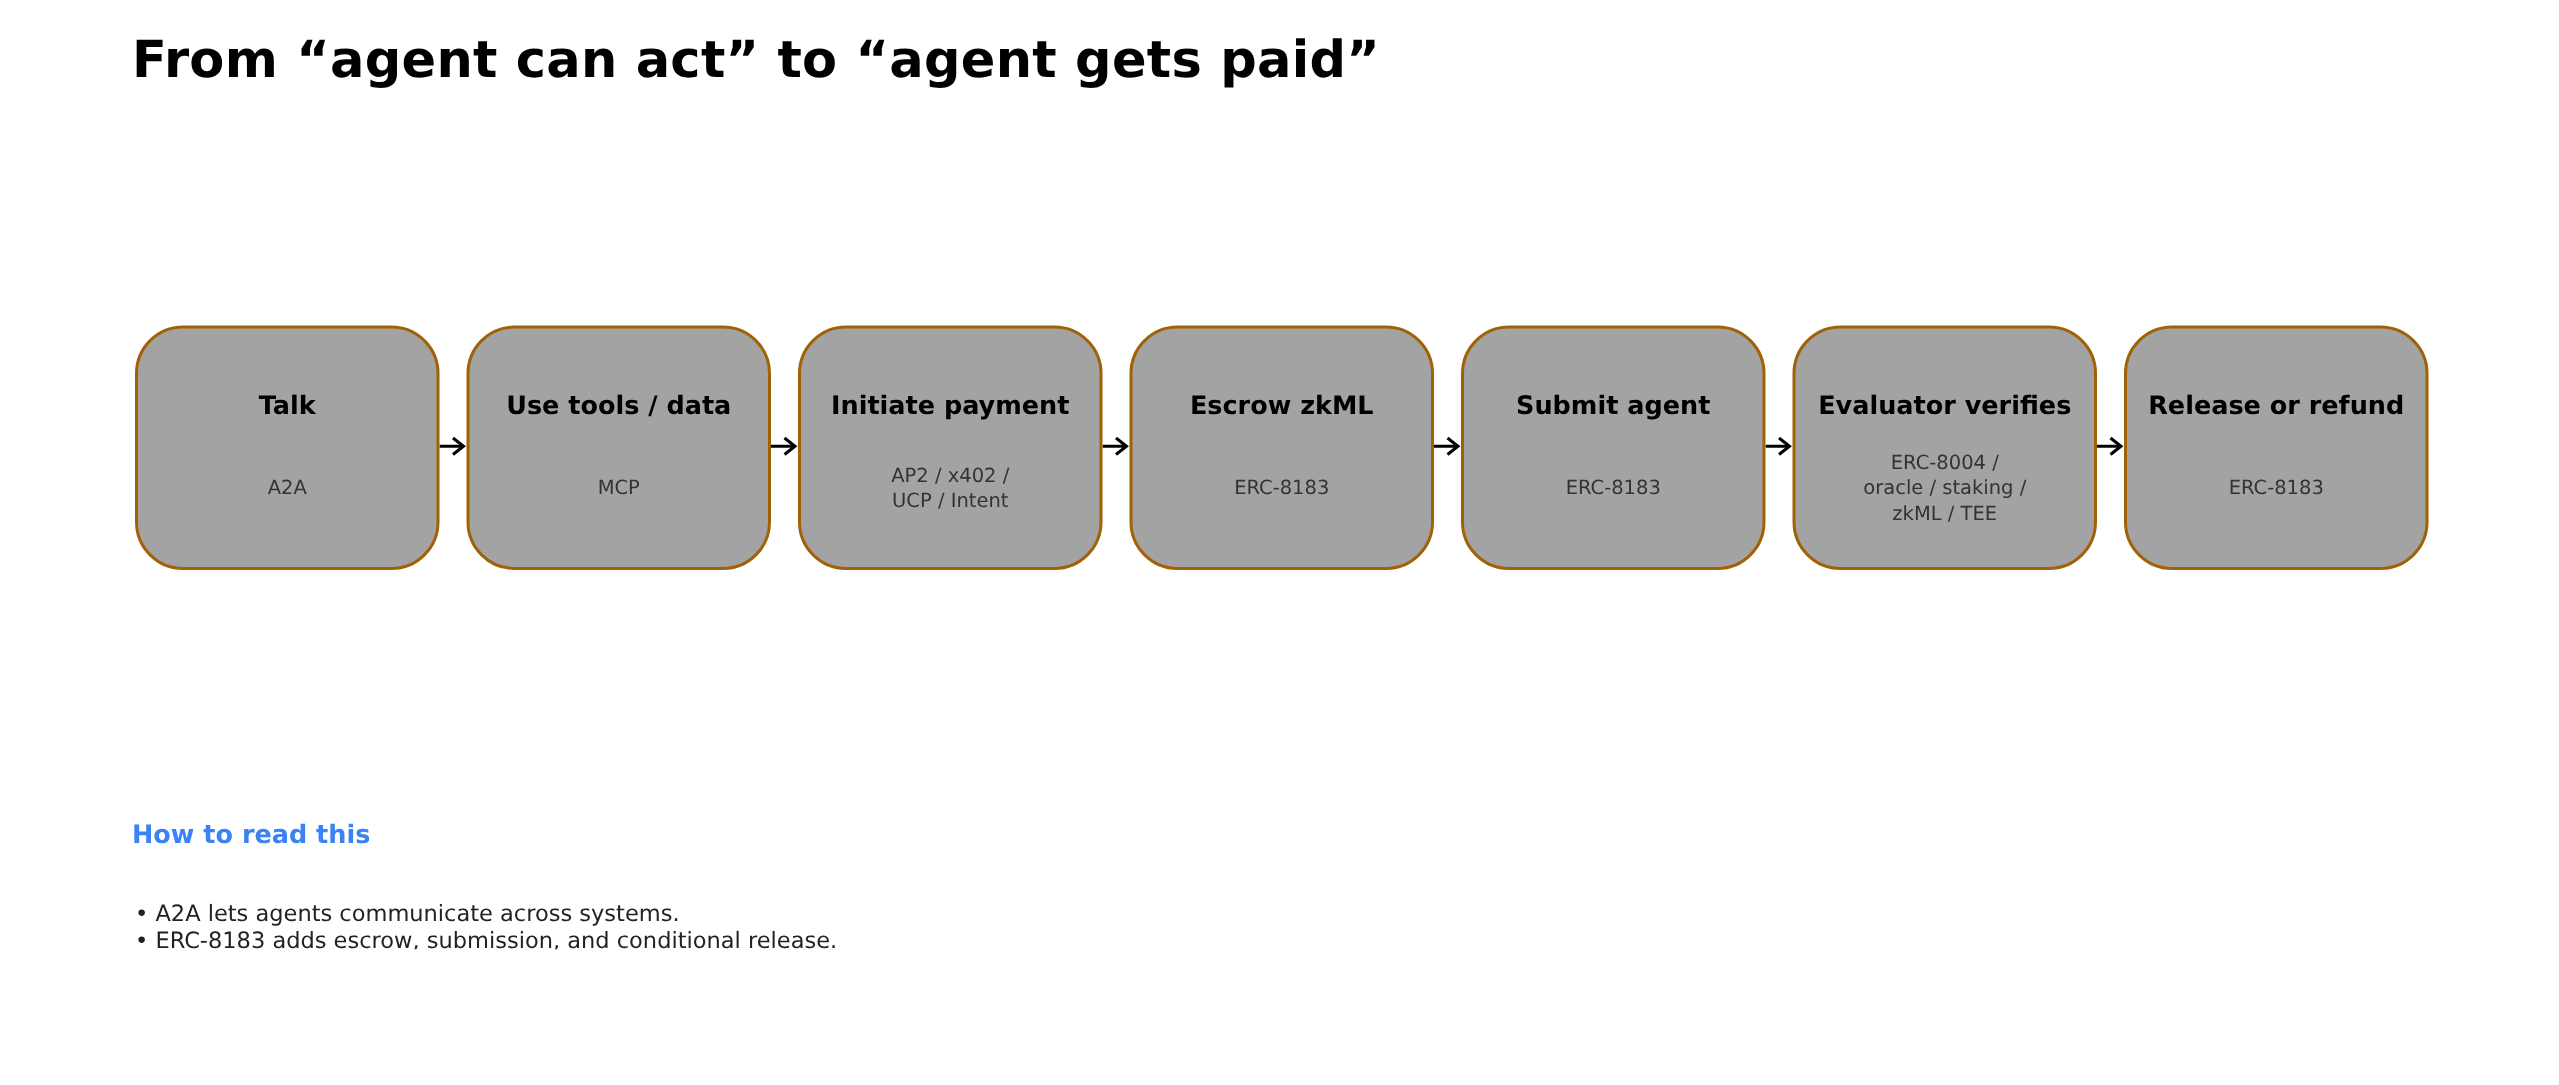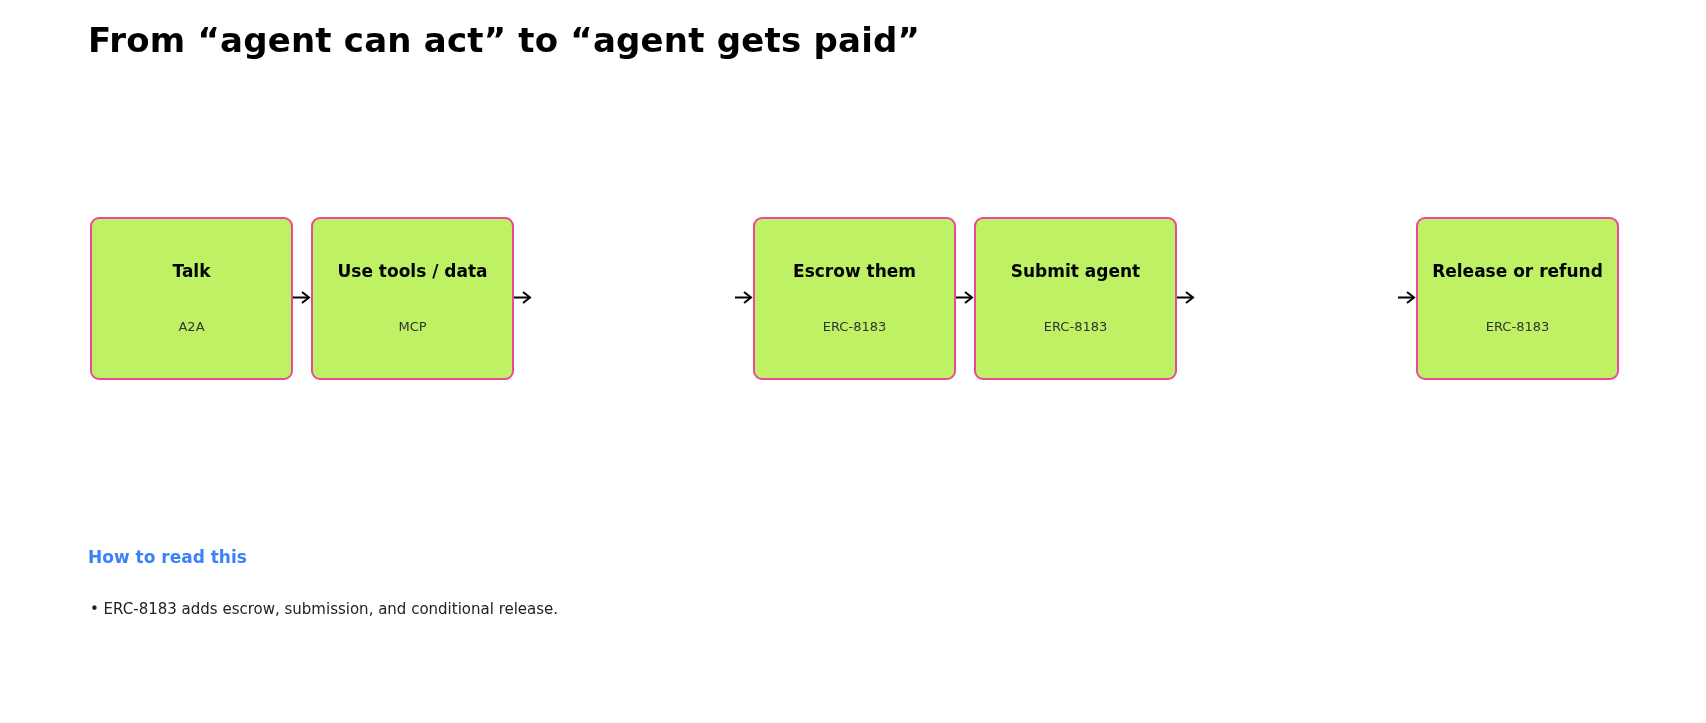--- a/index.html
+++ b/index.html
@@ -36,23 +36,23 @@
     white-space: nowrap;
   }
 
   
   .flow { position: absolute; left: 0; top: 0; width: 100%; height: 100%; }
   .step {
     position: absolute;
     top: 217px;
     width: 203px;
     height: 163px;
-    background: #bef264;
-    border: 2px solid #ec4899;
-    border-radius: 9px;
+    background: #a3a3a3;
+    border: 2px solid #a16207;
+    border-radius: 32px;
   }
   .step-title {
     position: absolute;
     top: 33%;
     left: 0;
     width: 100%;
     transform: translateY(-50%);
     text-align: center;
     font-size: 17px;
     font-weight: 700;
@@ -124,30 +124,35 @@
       <div class="step-detail">MCP</div>
     </div>
 
     <div class="arrow" style="left:514px">
       <svg viewBox="0 0 18 17" xmlns="http://www.w3.org/2000/svg">
         <line x1="0" y1="8.5" x2="15" y2="8.5" stroke="#000" stroke-width="2"></line>
         <polyline points="9,3 16,8.5 9,14" fill="none" stroke="#000" stroke-width="2" stroke-linejoin="miter"></polyline>
       </svg>
     </div>
 
+    <div class="step" style="left:532px">
+      <div class="step-title">Initiate payment</div>
+      <div class="step-detail">AP2 / x402 /
+UCP / Intent</div>
+    </div>
 
     <div class="arrow" style="left:735px">
       <svg viewBox="0 0 18 17" xmlns="http://www.w3.org/2000/svg">
         <line x1="0" y1="8.5" x2="15" y2="8.5" stroke="#000" stroke-width="2"></line>
         <polyline points="9,3 16,8.5 9,14" fill="none" stroke="#000" stroke-width="2" stroke-linejoin="miter"></polyline>
       </svg>
     </div>
 
     <div class="step" style="left:753px">
-      <div class="step-title">Escrow them</div>
+      <div class="step-title">Escrow zkML</div>
       <div class="step-detail">ERC-8183</div>
     </div>
 
     <div class="arrow" style="left:956px">
       <svg viewBox="0 0 18 17" xmlns="http://www.w3.org/2000/svg">
         <line x1="0" y1="8.5" x2="15" y2="8.5" stroke="#000" stroke-width="2"></line>
         <polyline points="9,3 16,8.5 9,14" fill="none" stroke="#000" stroke-width="2" stroke-linejoin="miter"></polyline>
       </svg>
     </div>
 
@@ -156,34 +161,41 @@
       <div class="step-detail">ERC-8183</div>
     </div>
 
     <div class="arrow" style="left:1177px">
       <svg viewBox="0 0 18 17" xmlns="http://www.w3.org/2000/svg">
         <line x1="0" y1="8.5" x2="15" y2="8.5" stroke="#000" stroke-width="2"></line>
         <polyline points="9,3 16,8.5 9,14" fill="none" stroke="#000" stroke-width="2" stroke-linejoin="miter"></polyline>
       </svg>
     </div>
 
+    <div class="step" style="left:1195px">
+      <div class="step-title">Evaluator verifies</div>
+      <div class="step-detail">ERC-8004 /
+oracle / staking /
+zkML / TEE</div>
+    </div>
 
     <div class="arrow" style="left:1398px">
       <svg viewBox="0 0 18 17" xmlns="http://www.w3.org/2000/svg">
         <line x1="0" y1="8.5" x2="15" y2="8.5" stroke="#000" stroke-width="2"></line>
         <polyline points="9,3 16,8.5 9,14" fill="none" stroke="#000" stroke-width="2" stroke-linejoin="miter"></polyline>
       </svg>
     </div>
 
     <div class="step" style="left:1416px">
       <div class="step-title">Release or refund</div>
       <div class="step-detail">ERC-8183</div>
     </div>
 
   </div>
 
   <div class="legend-heading">How to read this</div>
 
   <div class="legend-list">
+    <div class="legend-item">• A2A lets agents communicate across systems.</div>
     <div class="legend-item">• ERC-8183 adds escrow, submission, and conditional release.</div>
   </div>
 
 </div>
 
 </body></html>

